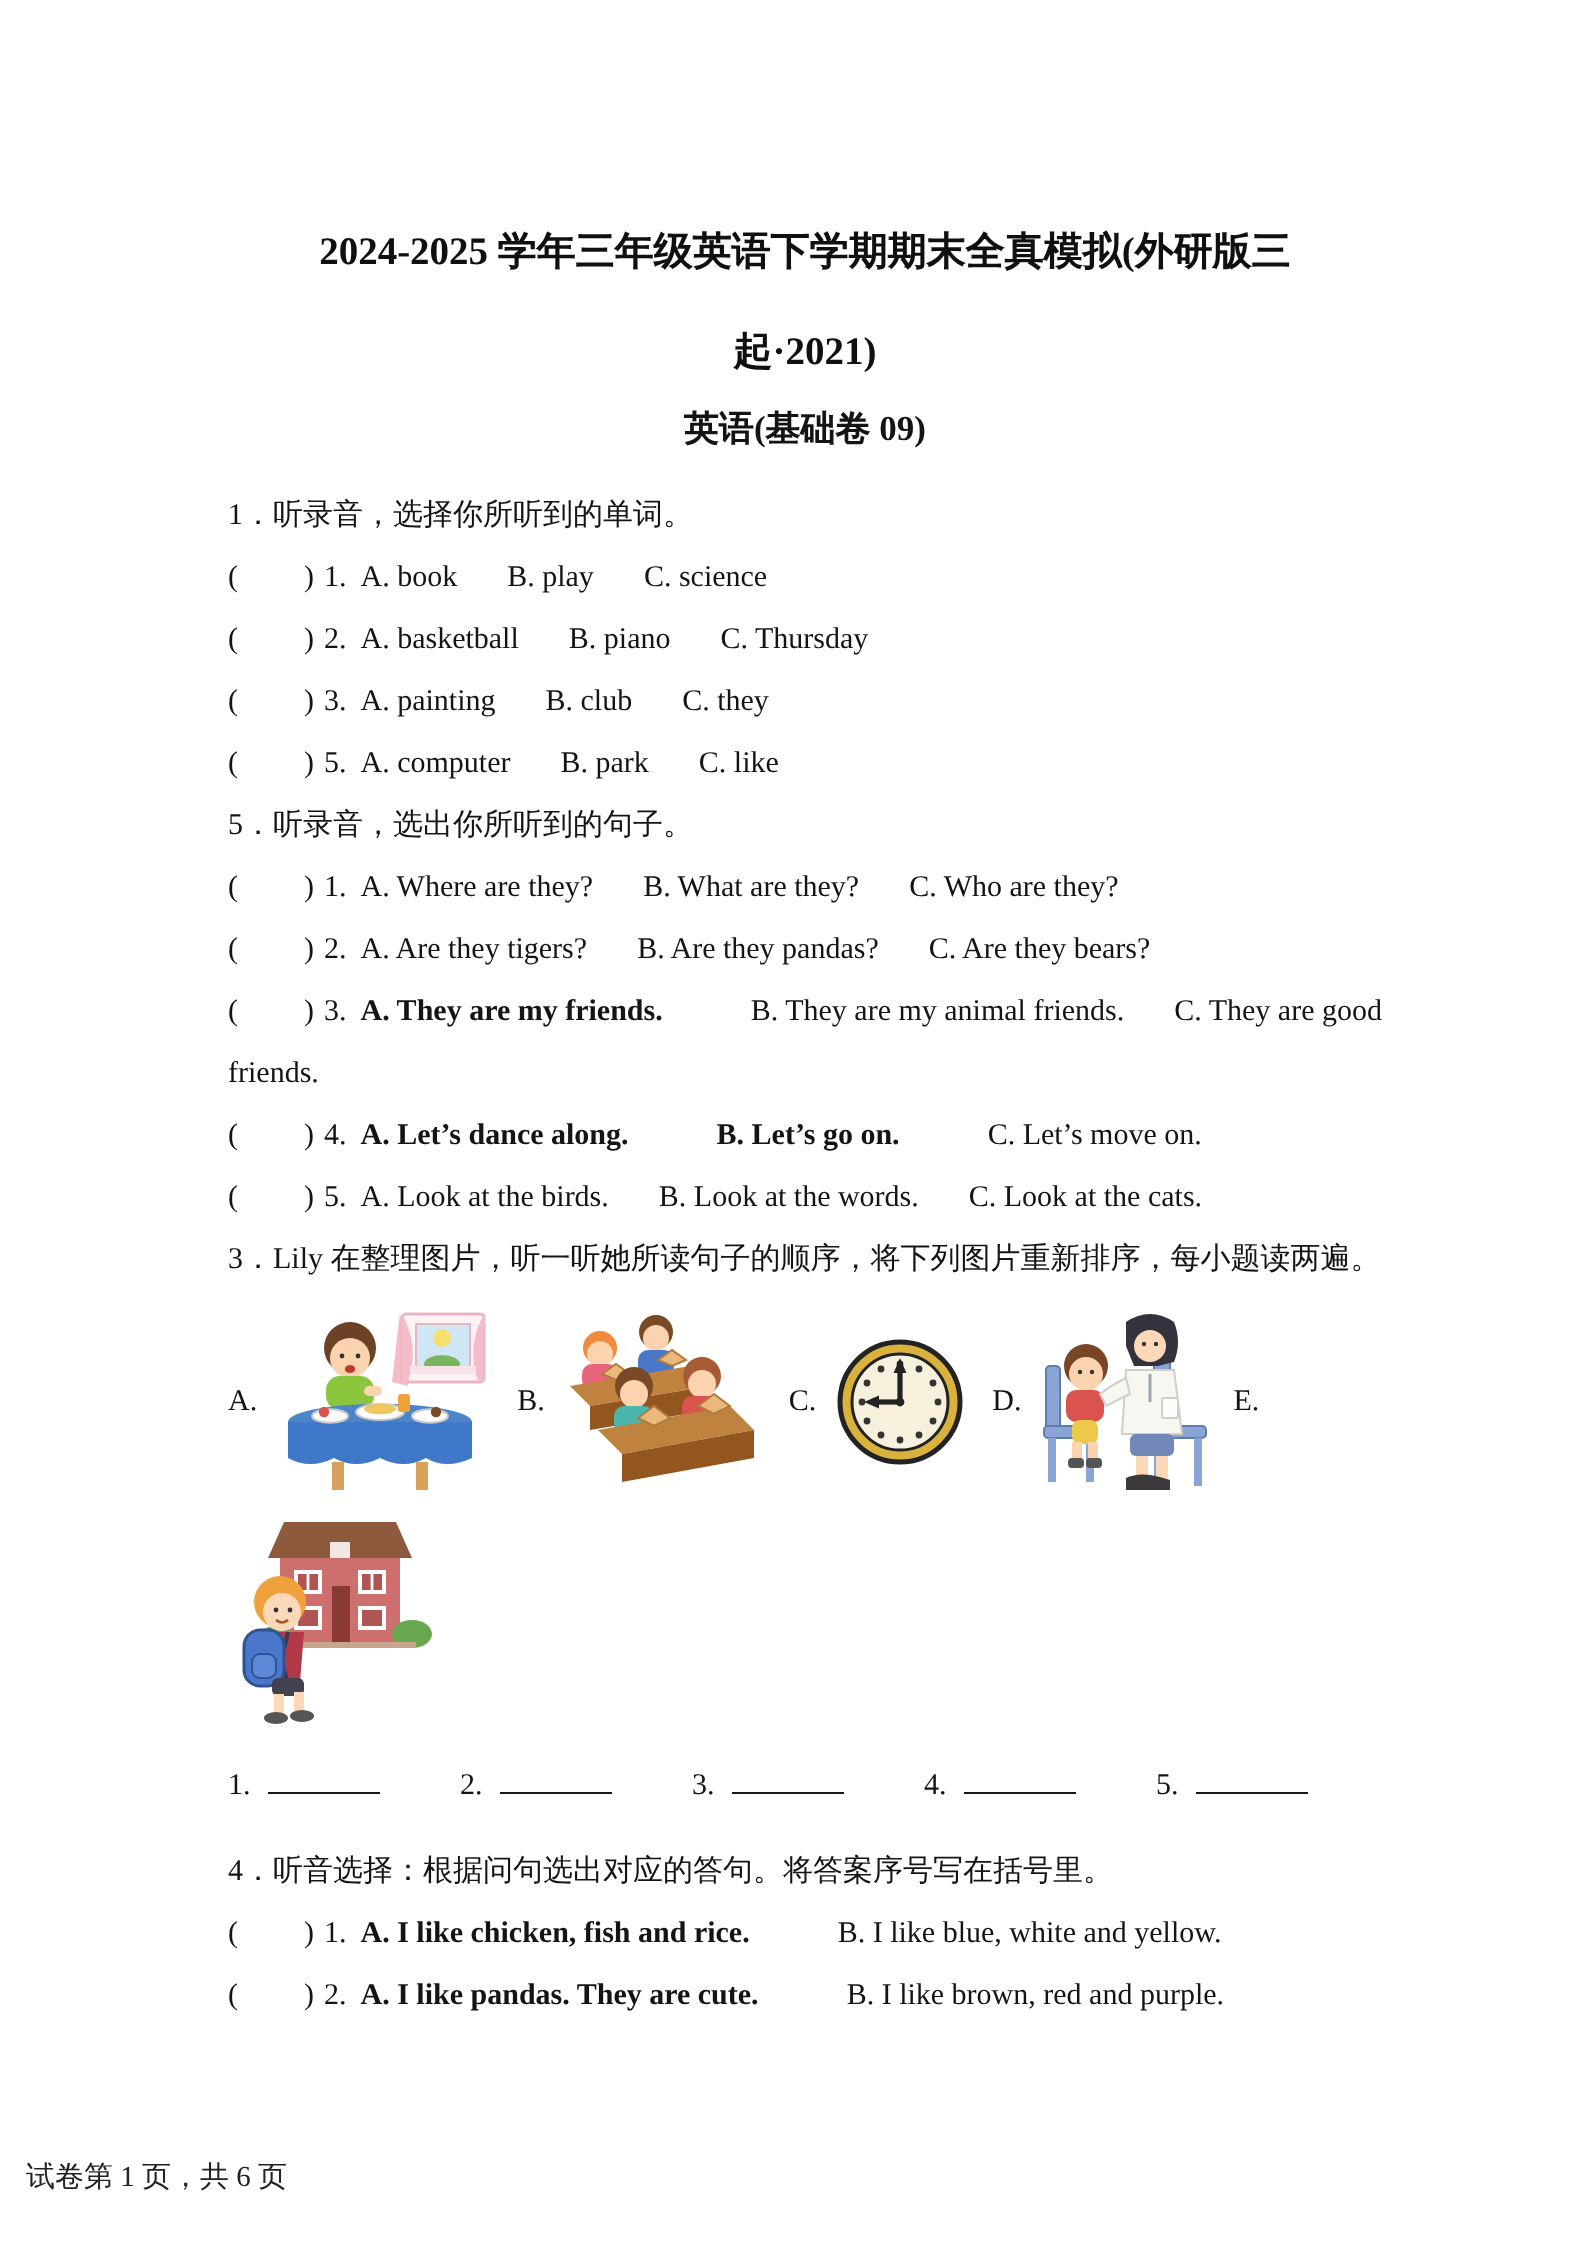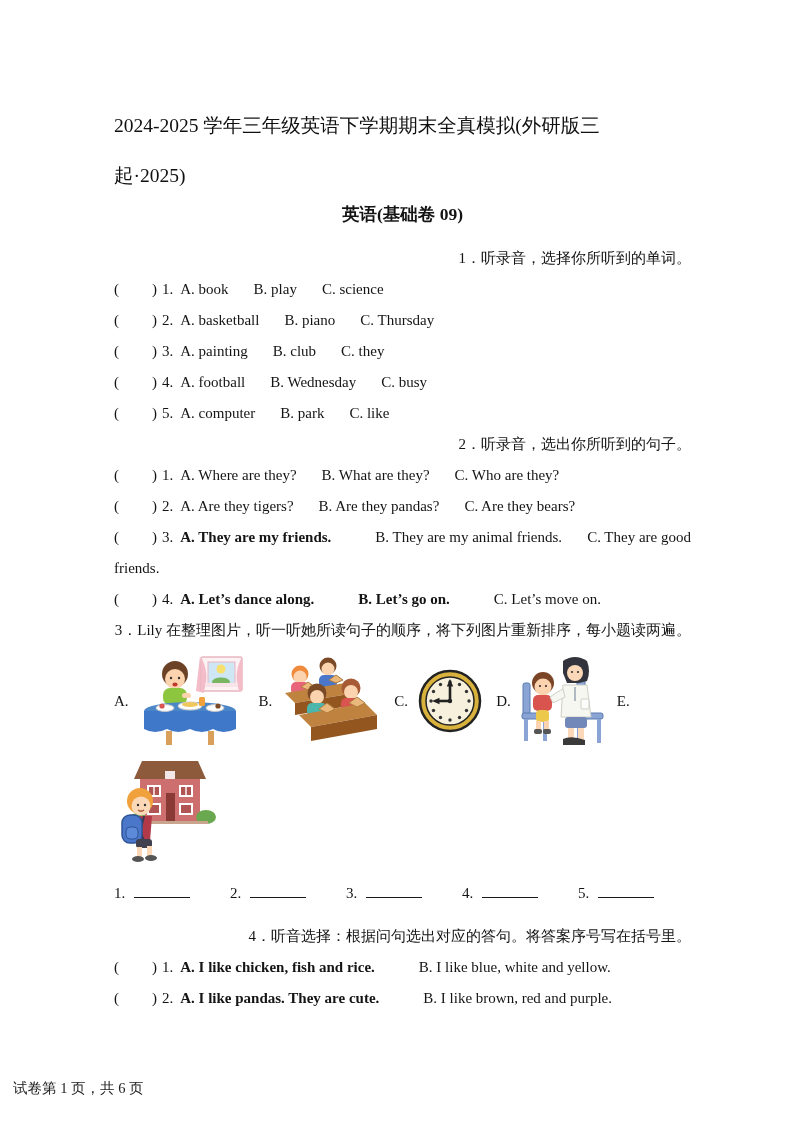--- a/index.html
+++ b/index.html
@@ -3,27 +3,27 @@
 <meta charset="utf-8">
 <style>
   html,body { margin:0; padding:0; background:#ffffff; }
   .page {
     position:relative; width:793px; height:1122px; margin:0 auto;
     background:#ffffff; color:#141414; overflow:hidden; box-sizing:border-box;
     font-family:"Liberation Serif","DejaVu Serif",serif;
   }
   .content { padding:112px 102px 0 114px; }
 
-  .doc-title { font-weight:normal; font-size:19.5px; color:#101010; }
+  .doc-title { text-align:center; font-weight:bold; font-size:19.5px; color:#101010; }
   .doc-title .t1 { margin:0 0 23px 0; }
   .doc-title .t2 { margin:0 0 13px 0; }
   .doc-subtitle { text-align:center; font-weight:bold; font-size:17.5px; margin:0 0 17px 0; }
 
   .line { font-size:15px; line-height:31px; }
-  .sec-heading { font-size:15px; line-height:31px;text-align:right; }
+  .sec-heading { font-size:15px; line-height:31px; }
 
   .par { letter-spacing:0; }
   .gap { display:inline-block; width:33px; }
   .no  { margin:0 7px 0 5px; }
   .opt { margin-right:25px; }
   .opt.wide { margin-right:44px;font-weight:bold; }
   .opt.last { margin-right:0;margin-top:23px; }
 
   .pics { display:flex; align-items:center; margin:5px 0 0 0; }
   .pic-label { font-size:15px; flex:0 0 auto; }
@@ -38,53 +38,53 @@
   .footer { position:absolute; left:0; bottom:24px; width:100%; text-align:left; font-size:14.5px; color:#222;padding-left:13px; }
 </style>
 </head>
 <body>
 
 <div class="page">
   <div class="content">
 
     <div class="doc-title">
       <div class="t1">2024-2025 学年三年级英语下学期期末全真模拟(外研版三</div>
-      <div class="t2">起·2025)</div>
+      <div class="t2">起·2021)</div>
     </div>
     <div class="doc-subtitle">英语(基础卷 09)</div>
 
     <div class="sec-heading">1．听录音，选择你所听到的单词。</div>
     <div class="line">
       <span class="par">(</span><span class="gap"></span><span class="par">)</span><span class="no">1.</span><span class="opt">A. book</span><span class="opt">B. play</span><span class="opt last">C. science</span>
     </div>
     <div class="line">
       <span class="par">(</span><span class="gap"></span><span class="par">)</span><span class="no">2.</span><span class="opt">A. basketball</span><span class="opt">B. piano</span><span class="opt last">C. Thursday</span>
     </div>
     <div class="line">
       <span class="par">(</span><span class="gap"></span><span class="par">)</span><span class="no">3.</span><span class="opt">A. painting</span><span class="opt">B. club</span><span class="opt last">C. they</span>
     </div>
     <div class="line">
-      <span class="par">(</span><span class="gap"></span><span class="par">)</span><span class="no">4.</span><span class="opt">A. football</span><span class="opt">B. Wednesday</span><span class="opt last">C. busy</span>
-    </div>
-    <div class="line">
       <span class="par">(</span><span class="gap"></span><span class="par">)</span><span class="no">5.</span><span class="opt">A. computer</span><span class="opt">B. park</span><span class="opt last">C. like</span>
     </div>
 
-    <div class="sec-heading">2．听录音，选出你所听到的句子。</div>
+    <div class="sec-heading">5．听录音，选出你所听到的句子。</div>
     <div class="line">
       <span class="par">(</span><span class="gap"></span><span class="par">)</span><span class="no">1.</span><span class="opt">A. Where are they?</span><span class="opt">B. What are they?</span><span class="opt last">C. Who are they?</span>
     </div>
     <div class="line">
       <span class="par">(</span><span class="gap"></span><span class="par">)</span><span class="no">2.</span><span class="opt">A. Are they tigers?</span><span class="opt">B. Are they pandas?</span><span class="opt last">C. Are they bears?</span>
     </div>
     <div class="line">
       <span class="par">(</span><span class="gap"></span><span class="par">)</span><span class="no">3.</span><span class="opt wide">A. They are my friends.</span><span class="opt">B. They are my animal friends.</span><span class="opt last">C. They are good friends.</span>
     </div>
     <div class="line">
       <span class="par">(</span><span class="gap"></span><span class="par">)</span><span class="no">4.</span><span class="opt wide">A. Let’s dance along.</span><span class="opt wide">B. Let’s go on.</span><span class="opt last">C. Let’s move on.</span>
+    </div>
+    <div class="line">
+      <span class="par">(</span><span class="gap"></span><span class="par">)</span><span class="no">5.</span><span class="opt">A. Look at the birds.</span><span class="opt">B. Look at the words.</span><span class="opt last">C. Look at the cats.</span>
     </div>
 
     <div class="sec-heading">3．Lily 在整理图片，听一听她所读句子的顺序，将下列图片重新排序，每小题读两遍。</div>
 
     <div class="pics">
       <span class="pic-label" style="margin-right:9px;">A.</span>
       <svg class="pic" width="106" height="96" viewBox="0 0 106 96" style="margin-right:15px;">
         <path d="M62 3 L66 40 L58 38 Z" fill="#f4bcc8"></path>
         <rect x="63" y="4" width="41" height="34" rx="2" fill="#fdf3f5" stroke="#e8b6c0" stroke-width="1.5"></rect>
         <path d="M63 4 Q72 20 66 38 L63 38 Z" fill="#f4bcc8"></path>

